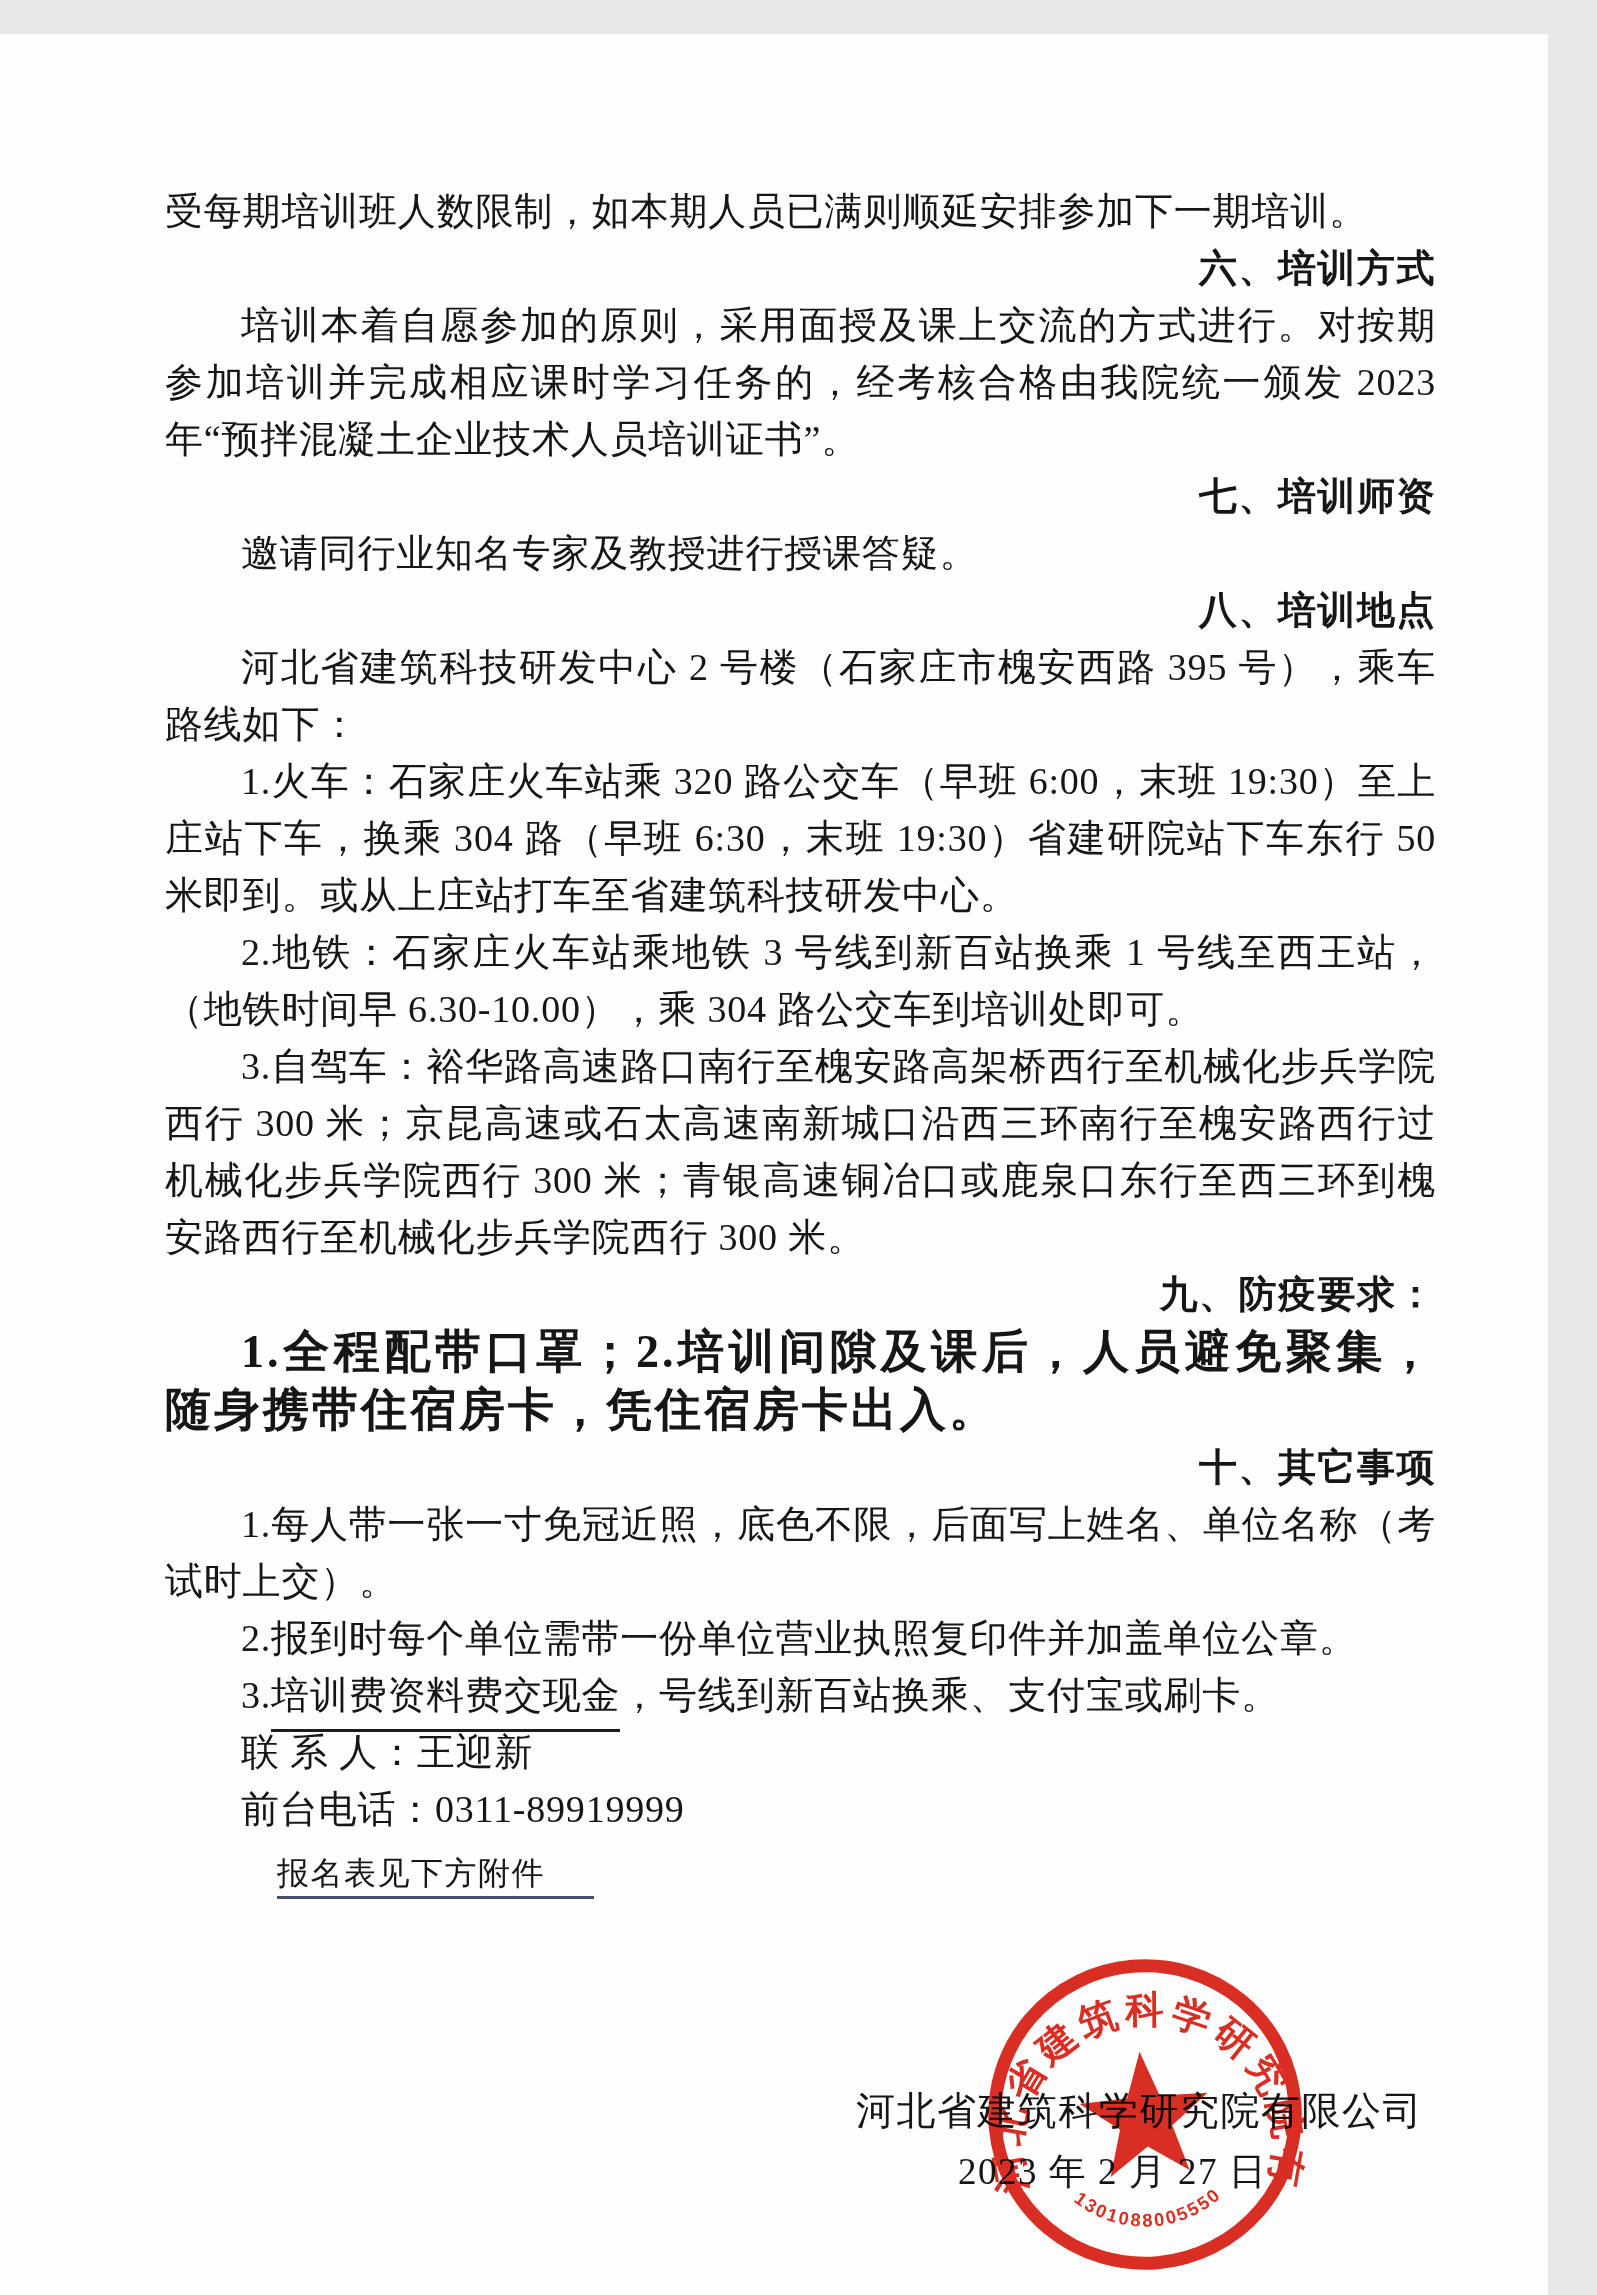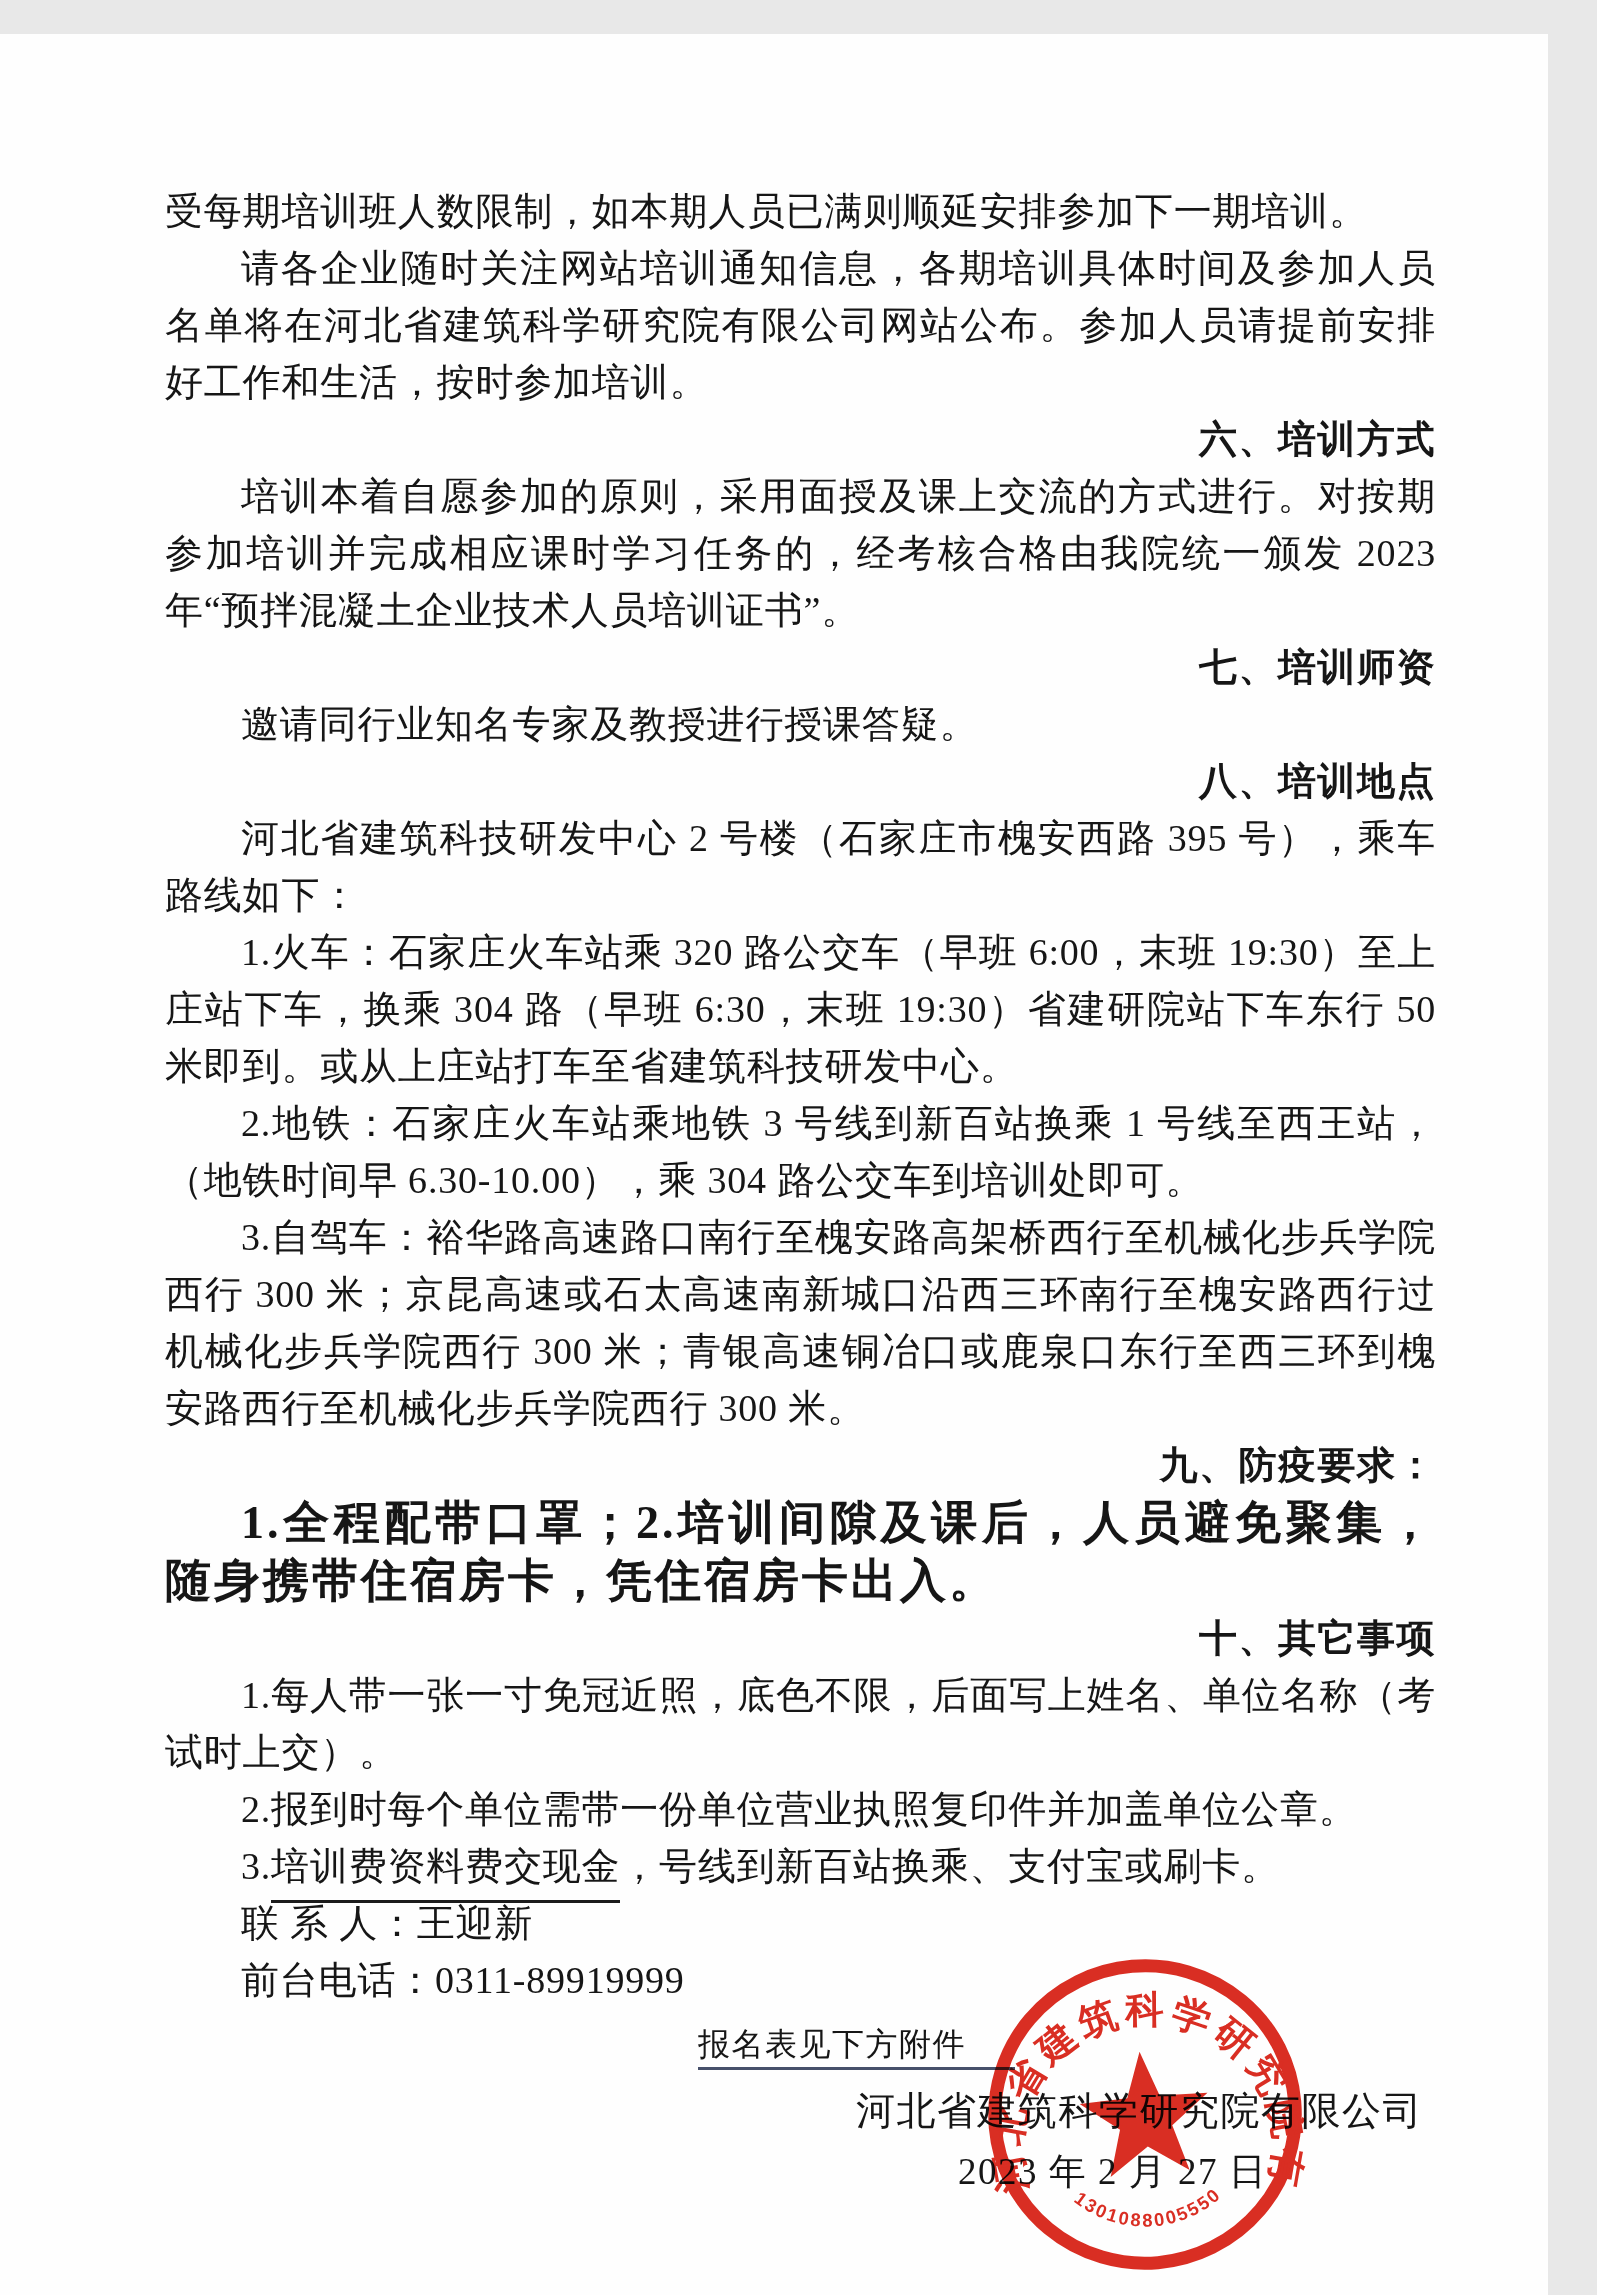--- a/index.html
+++ b/index.html
@@ -40,21 +40,21 @@
   .u{
     border-bottom:3px solid #1c1c1c;
     padding-bottom:13px;
   }
   .doc p.attachment{
     margin-top:12px;
     margin-left:112px;
     font-size:32px;
     line-height:47px;
     letter-spacing:1.5px;
-    text-align:center;
+    text-align:left;
   }
   .attachment .u-long{
     border-bottom:3px solid #46506a;
     padding-right:49px;
     padding-bottom:4.6px;
   }
   .signature-company{
     position:absolute;left:856px;top:2050px;
     font-size:39px;letter-spacing:1.5px;
     font-weight:400;
@@ -80,21 +80,20 @@
     border-radius:6px;
   }
 </style>
 </head>
 <body>
 
 <div class="page">
 
   <div class="doc">
     <p>受每期培训班人数限制，如本期人员已满则顺延安排参加下一期培训。</p>
-    <p class="indent">请各企业随时关注网站培训通知信息，各期培训具体时间及参加人员名单将在河北省建筑科学研究院有限公司网站公布。参加人员请提前安排好工作和生活，按时参加培训。</p>
 
     <p class="heading">六、培训方式</p>
     <p class="indent">培训本着自愿参加的原则，采用面授及课上交流的方式进行。对按期参加培训并完成相应课时学习任务的，经考核合格由我院统一颁发 2023 年“预拌混凝土企业技术人员培训证书”。</p>
 
     <p class="heading">七、培训师资</p>
     <p class="indent">邀请同行业知名专家及教授进行授课答疑。</p>
 
     <p class="heading">八、培训地点</p>
     <p class="indent">河北省建筑科技研发中心 2 号楼（石家庄市槐安西路 395 号），乘车路线如下：</p>
     <p class="indent">1.火车：石家庄火车站乘 320 路公交车（早班 6:00，末班 19:30）至上庄站下车，换乘 304 路（早班 6:30，末班 19:30）省建研院站下车东行 50 米即到。或从上庄站打车至省建筑科技研发中心。</p>

